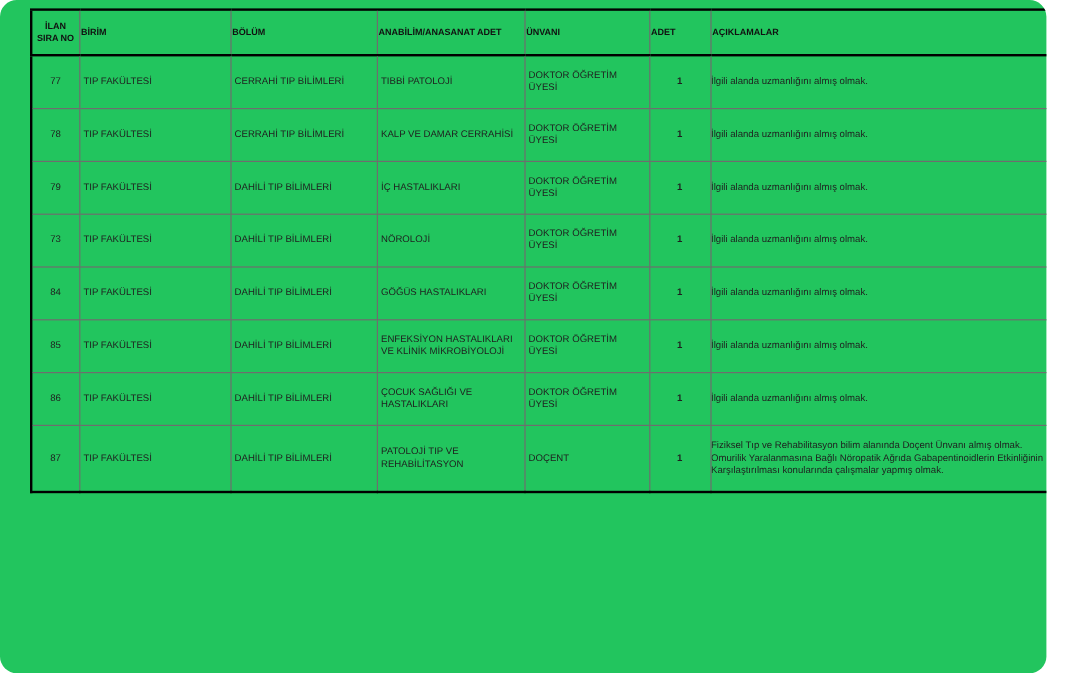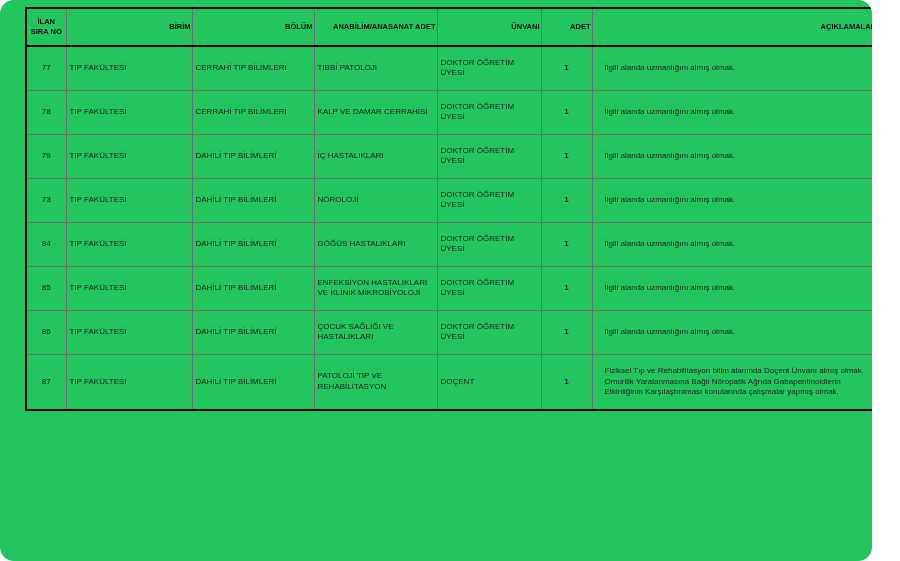--- a/index.html
+++ b/index.html
@@ -29,21 +29,21 @@
     box-sizing: border-box;
     border: 1px solid #6e6e6e;
     color: #1f1f1f;
     vertical-align: middle;
     overflow: hidden;
     line-height: 1.3;
   }
   thead th {
     font-size: 7.5px;
     font-weight: bold;
-    text-align: right;
+    text-align: left;
     padding: 2px 1px;
     height: 38px;
     white-space: pre-line;
     border-bottom: 2px solid #000000;
     border-top: 2px solid #000000;
     color: #111111;
   }
   tbody td {
     font-size: 8px;
     padding: 2px 3px;
@@ -54,21 +54,21 @@
     height: 56px;
   }
   td.c-no, th.c-no {
     text-align: center;
   }
   td.c-adet {
     text-align: center;
     font-weight: bold;
   }
   td.c-acik {
-    padding-left: 12px;
+    padding-left: 0;
   }
 </style>
 </head>
 <body>
 
 <div class="page">
   <table class="ilan-table">
     <colgroup>
       <col style="width:40px">
       <col style="width:126px">

